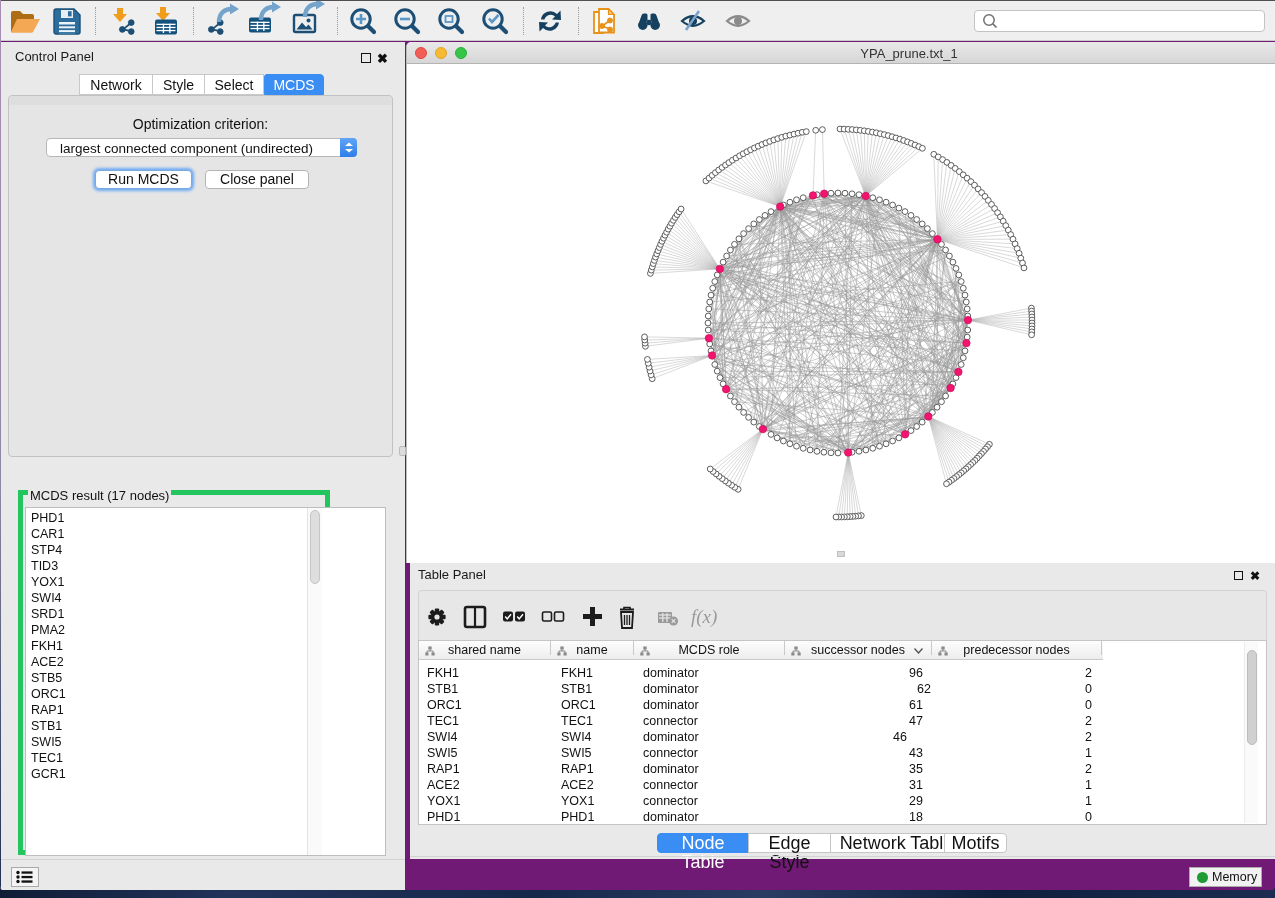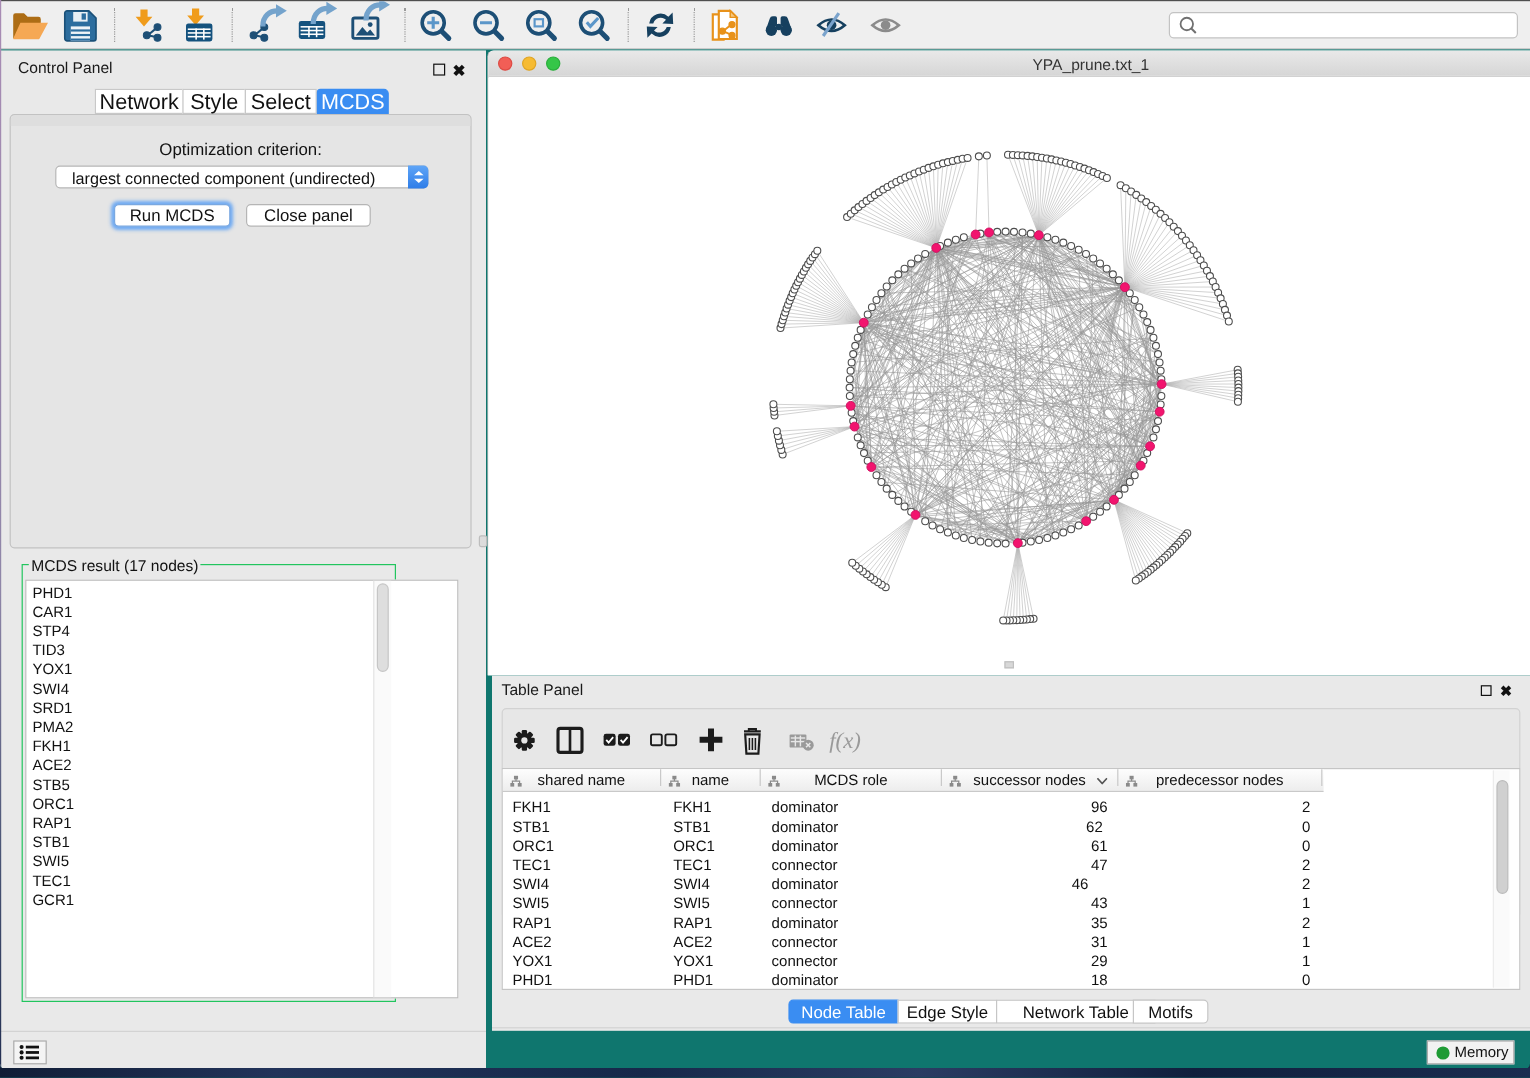--- a/index.html
+++ b/index.html
@@ -1,42 +1,42 @@
 <!DOCTYPE html>
 <html><head>
 <meta charset="utf-8">
 <style>
 * { margin:0; padding:0; box-sizing:border-box; }
 html,body { width:1275px; height:898px; overflow:hidden; }
 body { font-family:"Liberation Sans", sans-serif; background:#1a2744; position:relative; }
-#win { position:absolute; left:0; top:0; width:1275px; height:891px; background:#0f766e; border-radius:0 0 5px 5px; overflow:hidden; }
+#win { position:absolute; left:0; top:0; width:1275px; height:891px; background:#701a75; border-radius:0 0 5px 5px; overflow:hidden; }
 #edgeL { position:absolute; left:0; top:0; width:1px; height:891px; background:linear-gradient(#a88cb4,#8f86a8 55%,#4a5575 80%,#232f52); z-index:9; }
 
 #toolbar { position:absolute; left:0; top:0; width:1275px; height:41px; background:#efefef; border-top:1px solid #4f4f4f; border-bottom:1px solid #cbcbcb; }
 .tsep { position:absolute; top:6px; height:28px; width:0; border-left:1px dotted #9a9a9a; }
 #searchbox { position:absolute; left:974px; top:9px; width:291px; height:22px; background:#fff; border:1px solid #c3c3c3; border-radius:4px; }
 
 #cp { position:absolute; left:0; top:42px; width:405px; height:849px; background:#e9e9e9; }
 #cp-title { position:absolute; left:15px; top:7px; font-size:13px; color:#1a1a1a; }
 #cp-max { position:absolute; left:361px; top:11px; width:10px; height:10px; border:1.5px solid #111; }
 #cp-close { position:absolute; left:377px; top:9px; font-size:13px; font-weight:bold; color:#111; }
 .tabrow { position:absolute; top:32px; left:79px; height:21px; }
-.tab { position:absolute; top:0; height:21px; background:#fff; border:1px solid #c8c8c8; font-size:18px; color:#111; text-align:center; line-height:20px; }
+.tab { position:absolute; top:0; height:21px; background:#fff; border:1px solid #c8c8c8; font-size:14px; color:#111; text-align:center; line-height:20px; }
 .tab.sel { background:#3a8df2; color:#fff; border-color:#3a8df2; border-radius:3px 4px 0 0; }
 #tabpane { position:absolute; left:8px; top:53px; width:385px; height:362px; background:#e5e5e5; border:1px solid #c2c2c2; border-radius:4px; }
 #tabpane .hdrband { position:absolute; left:0; top:0; right:0; height:9px; background:#dedede; border-radius:4px 4px 0 0; }
 #optlabel { position:absolute; left:0; top:20px; width:100%; text-align:center; font-size:14px; color:#111; }
 #dropdown { position:absolute; left:37px; top:42px; width:311px; height:19px; background:#fff; border:1px solid #b7b7b7; border-radius:4px; font-size:13.5px; color:#111; line-height:17px; }
 #dropdown span { position:absolute; left:13px; top:1px; }
 #dd-btn { position:absolute; right:-1px; top:-1px; width:17px; height:19px; background:linear-gradient(#5fa5f7,#2e7de8); border-radius:0 4px 4px 0; }
 #dd-btn svg { position:absolute; left:2.5px; top:3px; }
 .btn { position:absolute; height:19px; background:#fff; border:1px solid #b5b5b5; border-radius:4px; font-size:14px; color:#111; text-align:center; line-height:17px; }
 #btn-run { left:86px; top:74px; width:97px; box-shadow:0 0 3px 2px rgba(90,160,245,.85); border-color:#7aa8e0; }
 #btn-close { left:196px; top:74px; width:104px; }
-#fieldset { position:absolute; left:18px; top:428px; width:312px; height:365px; border:1px solid #22c55e; }
+#fieldset { position:absolute; left:18px; top:448px; width:312px; height:365px; border:5px solid #22c55e; }
 #fieldset legend { position:absolute; left:5px; top:-7px; background:#e9e9e9; font-size:13px; color:#111; padding:0 2px; z-index:3; }
 #mcdslist { position:absolute; left:2px; top:12px; width:361px; height:349px; background:#fff; border:1px solid #bdbdbd; font-size:12.5px; color:#111; }
 #mcdslist { padding-top:2px; } #mcdslist .it { padding-left:5px; height:16px; line-height:16px; }
 #mcdssb { position:absolute; right:3px; top:13px; width:15px; height:347px; background:#fafafa; border-left:1px solid #e3e3e3; }
 #mcdssb .th { position:absolute; left:2px; top:2px; width:10px; height:74px; background:#dedede; border:1px solid #c6c6c6; border-radius:6px; }
 #cp-statusline { position:absolute; left:0; top:817px; width:405px; border-top:1px solid #d3d3d3; }
 #listbtn { position:absolute; left:11px; top:825px; width:28px; height:20px; background:#f4f4f4; border:1px solid #a9a9a9; }
 
 #net { position:absolute; left:406px; top:42px; width:869px; height:521px; background:#fff; border-radius:5px 0 0 0; border-left:1px solid #bbb; }
 #net-title { position:absolute; left:0; top:0; width:100%; height:22px; background:linear-gradient(#e9e9e9,#d6d6d6); border-bottom:1px solid #b4b4b4; border-radius:5px 0 0 0; }
@@ -55,21 +55,21 @@
 #tbl { position:absolute; left:8px; top:77px; width:849px; height:185px; background:#fff; border:1px solid #c5c5c5; }
 #tblhdr { position:absolute; left:0; top:0; height:19px; width:684px; background:linear-gradient(#fdfdfd,#ededed); border-bottom:1px solid #c9c9c9; font-size:12.5px; color:#111; }
 .hc { position:absolute; top:0; height:14px; border-right:1px solid #c9c9c9; text-align:center; line-height:18px; }
 .hic { position:absolute; top:4px; left:6px; }
 .rows { position:absolute; left:0; top:20px; width:100%; font-size:12.5px; color:#111; }
 .r { position:absolute; height:16px; line-height:16px; width:100%; }
 .r span { position:absolute; }
 #tblsb { position:absolute; right:8px; top:1px; width:14px; height:181px; background:#fafafa; border-left:1px solid #ececec; }
 #tblsb .th { position:absolute; left:1.5px; top:8px; width:10px; height:95px; background:#d0d0d0; border:1px solid #bcbcbc; border-radius:6px; }
 #bt-tabs { position:absolute; left:247px; top:270px; height:20px; }
-.btab { position:absolute; top:0; height:20px; background:#fff; border:1px solid #c6c6c6; font-size:14px; color:#111; text-align:center; line-height:19px; }
+.btab { position:absolute; top:0; height:20px; background:#fff; border:1px solid #c6c6c6; font-size:18px; color:#111; text-align:center; line-height:19px; }
 .btab.sel { background:#3a8df2; color:#fff; border-color:#3a8df2; border-radius:4px 0 0 4px; }
 #tp-sep { position:absolute; left:0; top:293px; width:865px; border-top:1px solid #d3d3d3; }
 #membtn { position:absolute; left:779px; top:304px; width:73px; height:20px; background:#f2f2f2; border:1px solid #ababab; font-size:12.5px; color:#111; line-height:18px; }
 #membtn i { display:inline-block; width:11px; height:11px; border-radius:50%; background:#1f9b35; margin:0 4px 0 7px; vertical-align:-1.5px; }
 
 #wall { position:absolute; left:0; top:890px; width:1275px; height:8px; background:linear-gradient(90deg,#101d36,#22335a 18%,#16284a 42%,#2b3c63 60%,#101f3d 78%,#1b2c50); }
 </style>
 </head>
 <body>
 <div id="win">
@@ -1283,21 +1283,21 @@
             <span style="left:8px">FKH1</span>
             <span style="left:142px">FKH1</span>
             <span style="left:224px">dominator</span>
             <span style="left:440px;width:64px;text-align:right">96</span>
             <span style="left:608px;width:65px;text-align:right">2</span>
           </div>
           <div class="r" style="top:16px">
             <span style="left:8px">STB1</span>
             <span style="left:142px">STB1</span>
             <span style="left:224px">dominator</span>
-            <span style="left:436px;width:64px;text-align:right">62</span>
+            <span style="left:448px;width:64px;text-align:right">62</span>
             <span style="left:608px;width:65px;text-align:right">0</span>
           </div>
           <div class="r" style="top:32px">
             <span style="left:8px">ORC1</span>
             <span style="left:142px">ORC1</span>
             <span style="left:224px">dominator</span>
             <span style="left:440px;width:64px;text-align:right">61</span>
             <span style="left:608px;width:65px;text-align:right">0</span>
           </div>
           <div class="r" style="top:48px">

